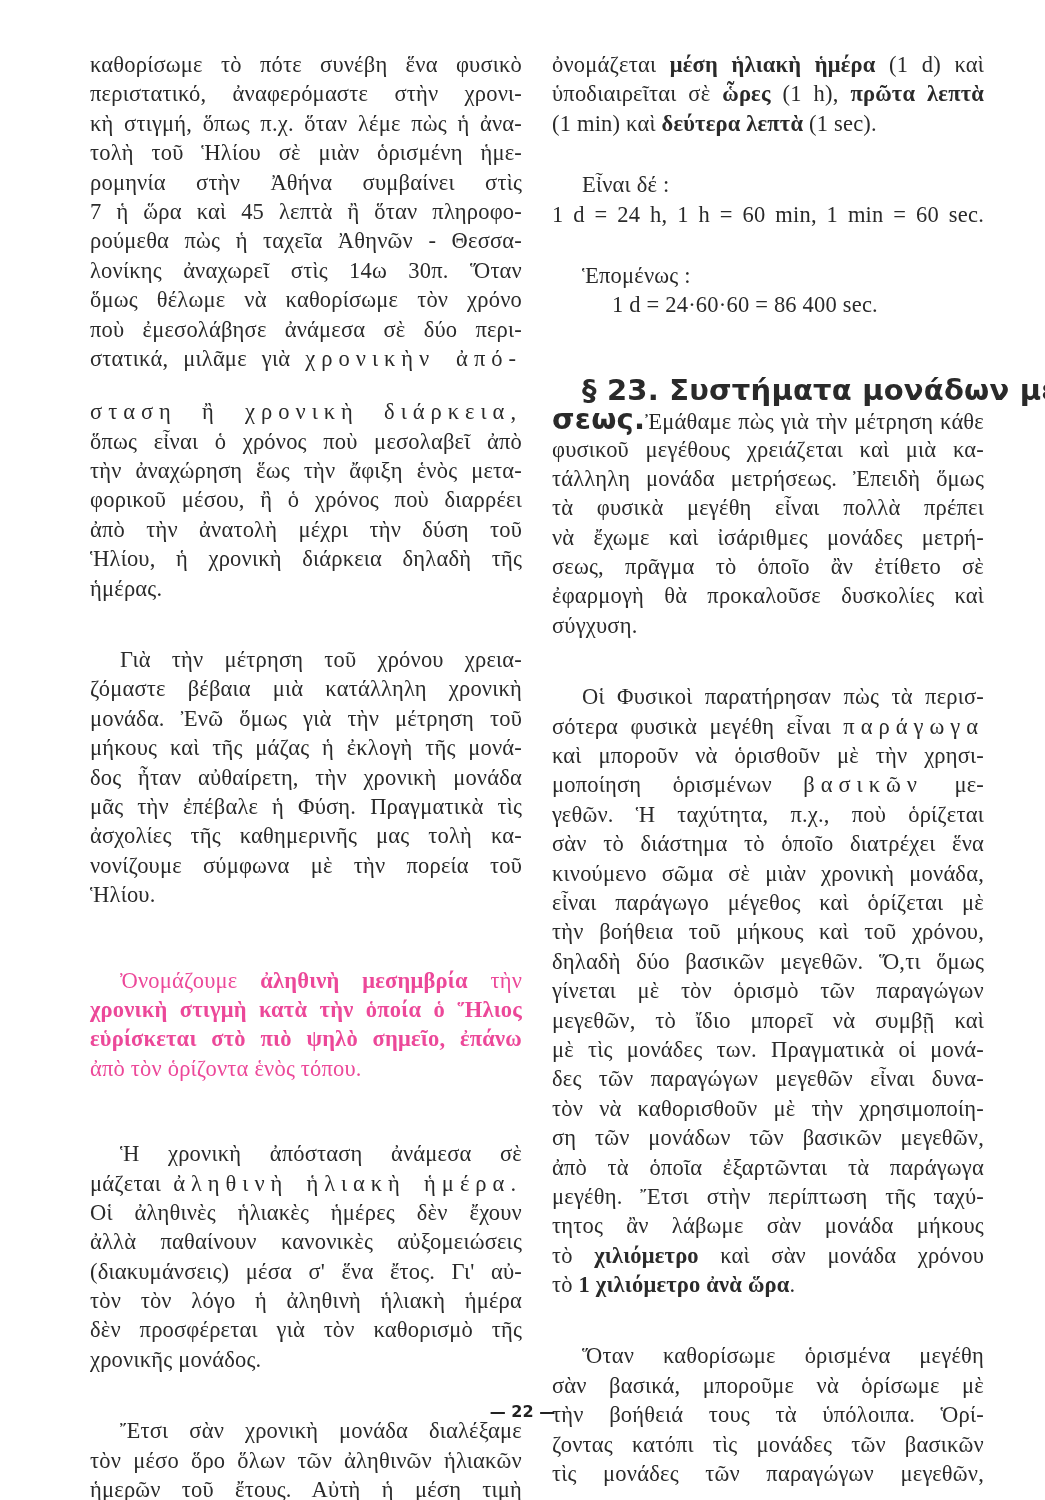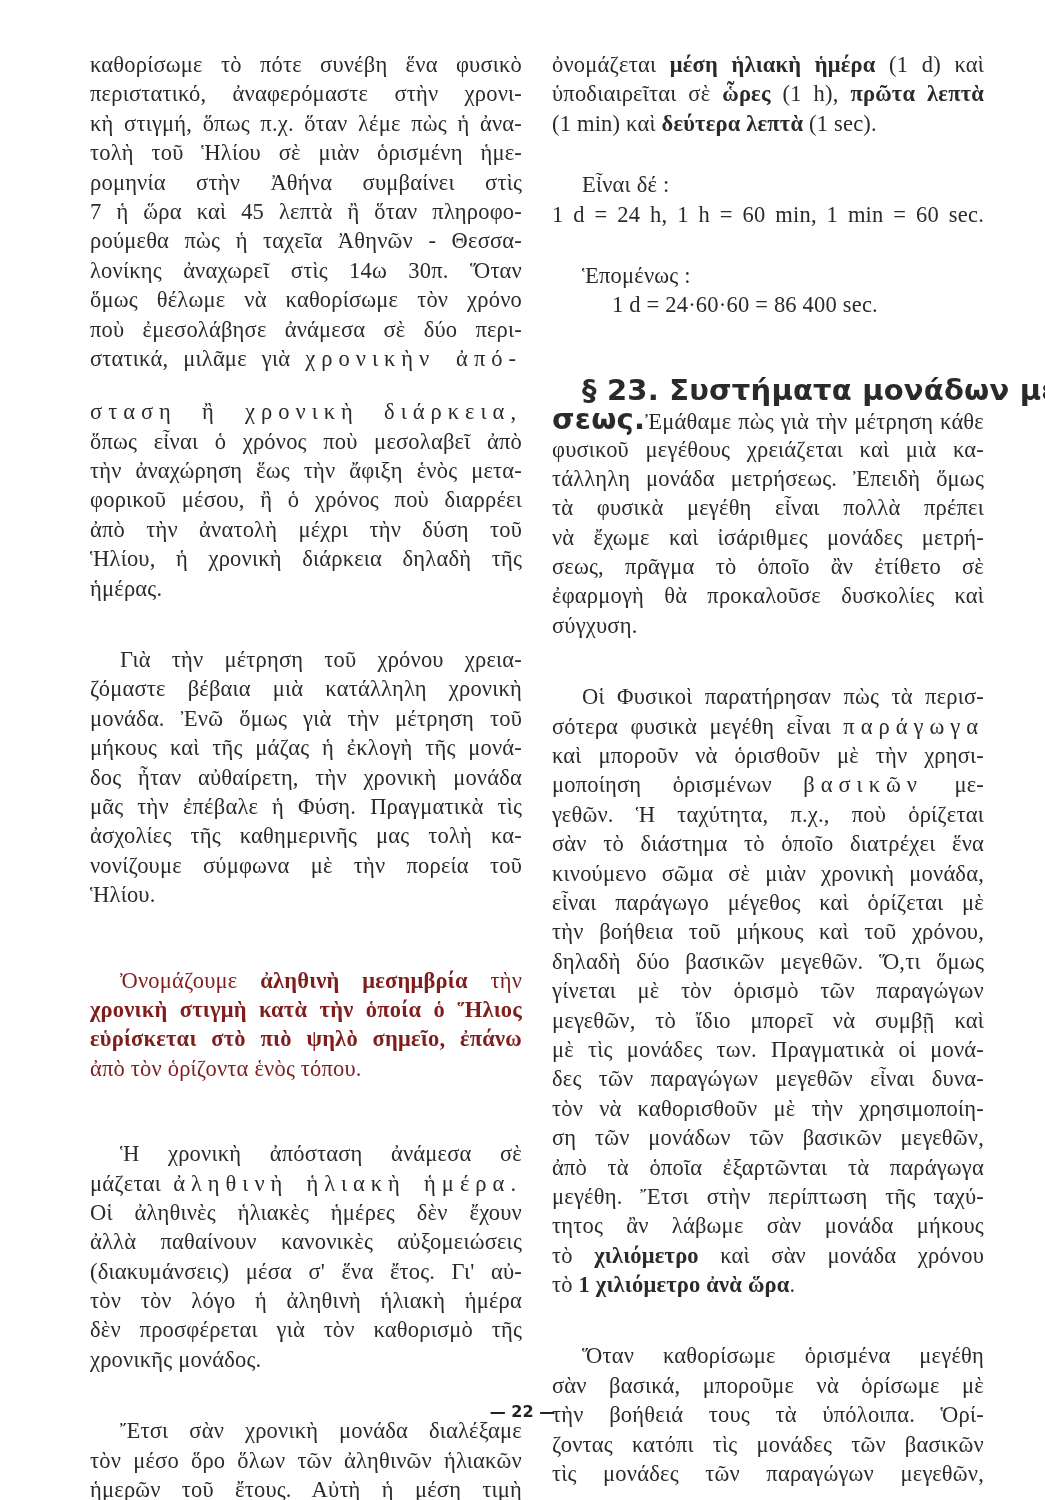--- a/index.html
+++ b/index.html
@@ -28,21 +28,21 @@
       text-align-last: justify;
       letter-spacing: 0.2px;
       overflow: visible;
     }
     .line.last { text-align-last: left; }
     .line.indent { padding-left: 30px; margin-top: 32px; }
     .line.indent2 { padding-left: 60px; }
     .spaced { letter-spacing: 6px; margin-top: 24px; }
     .b { font-weight: bold; }
     .sans-b { font-family: "DejaVu Sans", sans-serif; font-weight: bold; font-size: 29px; }
-    .gray { color: #7f1d1d; }
+    .gray { color: #ec4899; }
     .gap-s { height: 10px; }
     .gap-l { height: 24px; }
     #page-number {
       position: absolute;
       top: 1402px;
       left: 0; width: 1045px;
       text-align: center;
       font-family: "DejaVu Sans", sans-serif;
       font-weight: bold;
       font-size: 16px;

